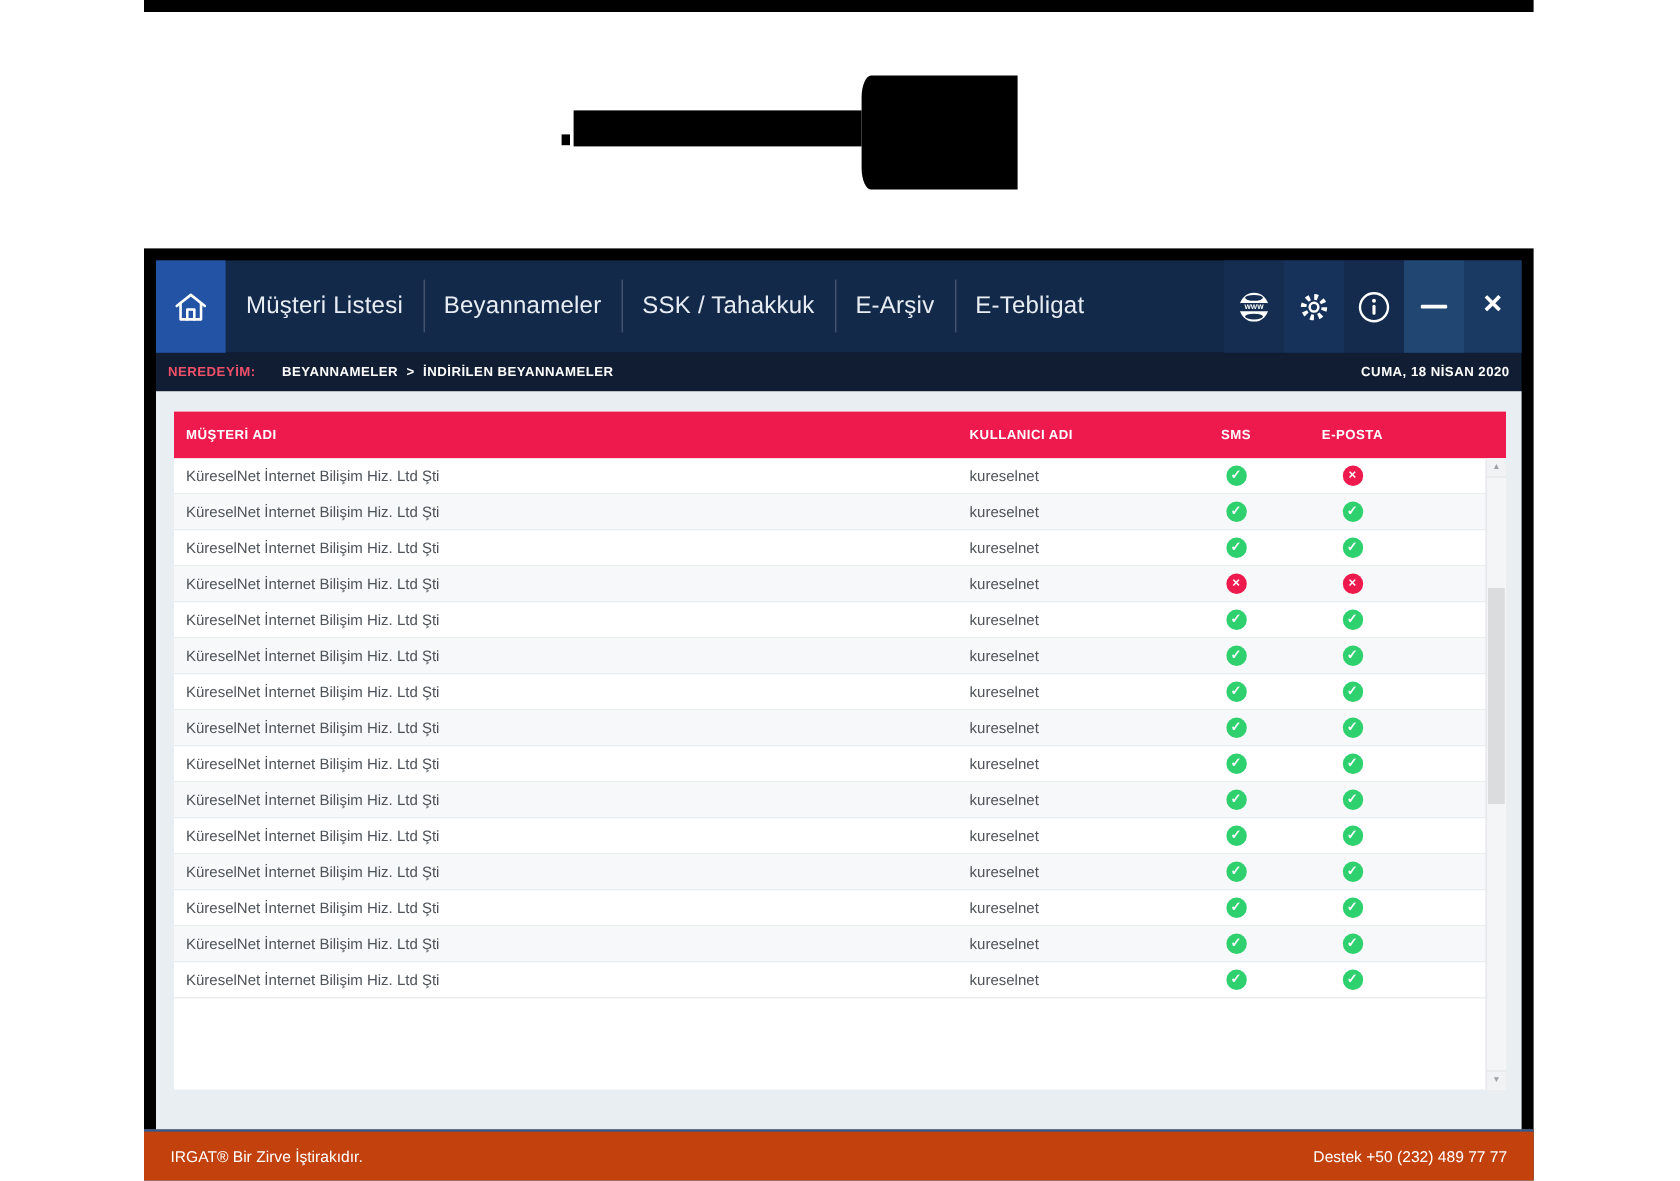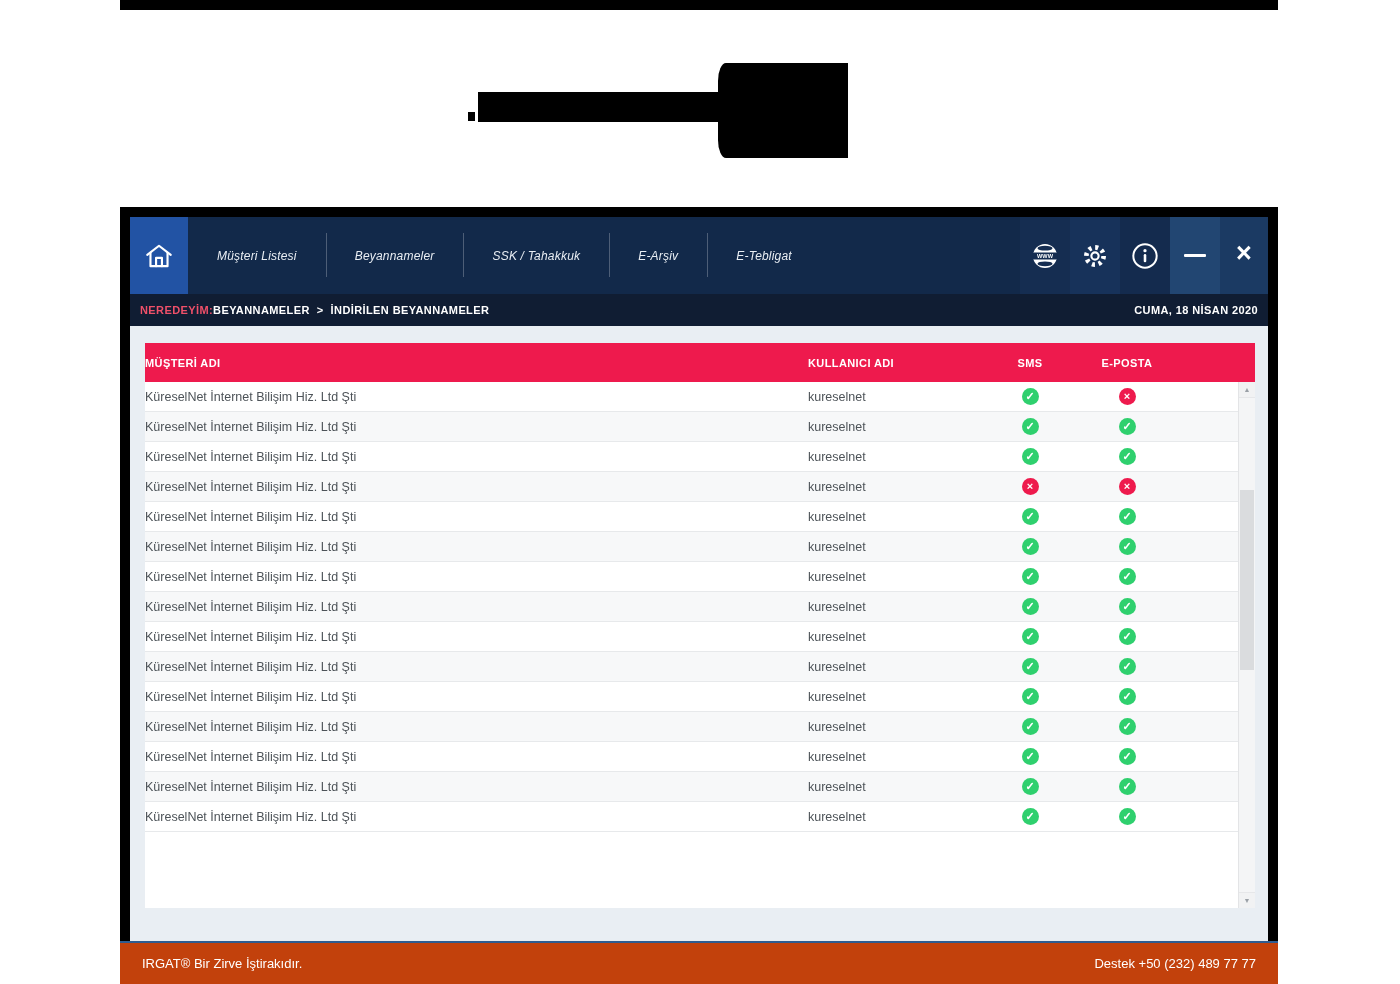--- a/index.html
+++ b/index.html
@@ -15,48 +15,48 @@
   .redact-logo { left:718px; top:63px;  width:130px;  height:95px; border-radius:8px 0 0 8px / 18px 0 0 18px; }
 
   
   .window { position:absolute; left:120px; top:207px; width:1158px; height:777px; background:#000; }
   .app { margin:10px 10px 0 10px; }
 
   
   .topnav { height:77px; background:#12294A; display:flex; align-items:stretch; }
   .home-btn { width:58px; background:#2253A4; display:flex; align-items:center; justify-content:center; cursor:pointer; flex:none; }
   .tabs { display:flex; align-items:stretch; }
-  .tab { position:relative; display:flex; align-items:center; padding:0 29px;
-         color:#E8EDF3; font-size:12px; letter-spacing:.2px; cursor:pointer; white-space:nowrap;font-style:italic; }
+  .tab { position:relative; display:flex; align-items:center; padding:0 17px;
+         color:#E8EDF3; font-size:20px; letter-spacing:.2px; cursor:pointer; white-space:nowrap; }
   .tab:not(:first-child)::before { content:""; position:absolute; left:0; top:16px; height:44px; width:1px; background:rgba(255,255,255,.25); }
   .nav-spacer { flex:1; }
   .winicons { display:flex; align-items:stretch; }
   .icbox { width:50px; display:flex; align-items:center; justify-content:center; cursor:pointer; color:#fff; flex:none; }
   .ic-globe { background:#152D51; }
   .ic-gear  { background:#17325A; }
   .ic-info  { background:#142B4E; }
   .ic-min   { background:#224672; }
   .ic-close { background:#1B3A63; width:48px; }
   .minus-bar { width:22px; height:3px; background:#fff; border-radius:1px; }
   .close-x { font-size:27px; font-weight:bold; line-height:1; transform:translateY(-2px); }
 
   
   .breadcrumb { height:32px; background:#101D33; display:flex; align-items:center; padding:0 10px;
                 font-size:11px; font-weight:bold; letter-spacing:.4px; color:#fff; }
-  .bc-prefix { color:#EF5069; margin-right:0; }
+  .bc-prefix { color:#EF5069; margin-right:22px; }
   .bc-item { cursor:pointer; }
   .bc-sep { margin:0 7px; font-weight:bold; }
   .bc-date { margin-left:auto; }
 
   
   .main { height:615px; background:#E9EEF3; position:relative; }
   .table { position:absolute; left:15px; top:17px; width:1110px; height:565px; background:#fff; }
   .thead, .row { display:grid; grid-template-columns:663px 172px 100px 94px 81px; align-items:center; }
   .thead { height:39px; background:#EE1A4D; color:#fff; font-size:11px; font-weight:bold; letter-spacing:.4px; }
-  .th-musteri, .cell-musteri { }
+  .th-musteri, .cell-musteri { padding-left:10px; }
   .center { text-align:center; }
   .row { height:30px; border-bottom:1px solid #E7E9EB; font-size:12.5px; color:#4D5358; background:#fff; cursor:pointer; }
   .row.alt { background:#F7F8F9; }
   .cell-status { display:flex; justify-content:center; }
   .status { width:17px; height:17px; border-radius:50%; display:inline-flex; align-items:center; justify-content:center;
             color:#fff; font-size:11px; font-weight:bold; line-height:1; }
   .status.ok   { background:#2FD06E; }
   .status.fail { background:#EE1A4D; }
 
   

